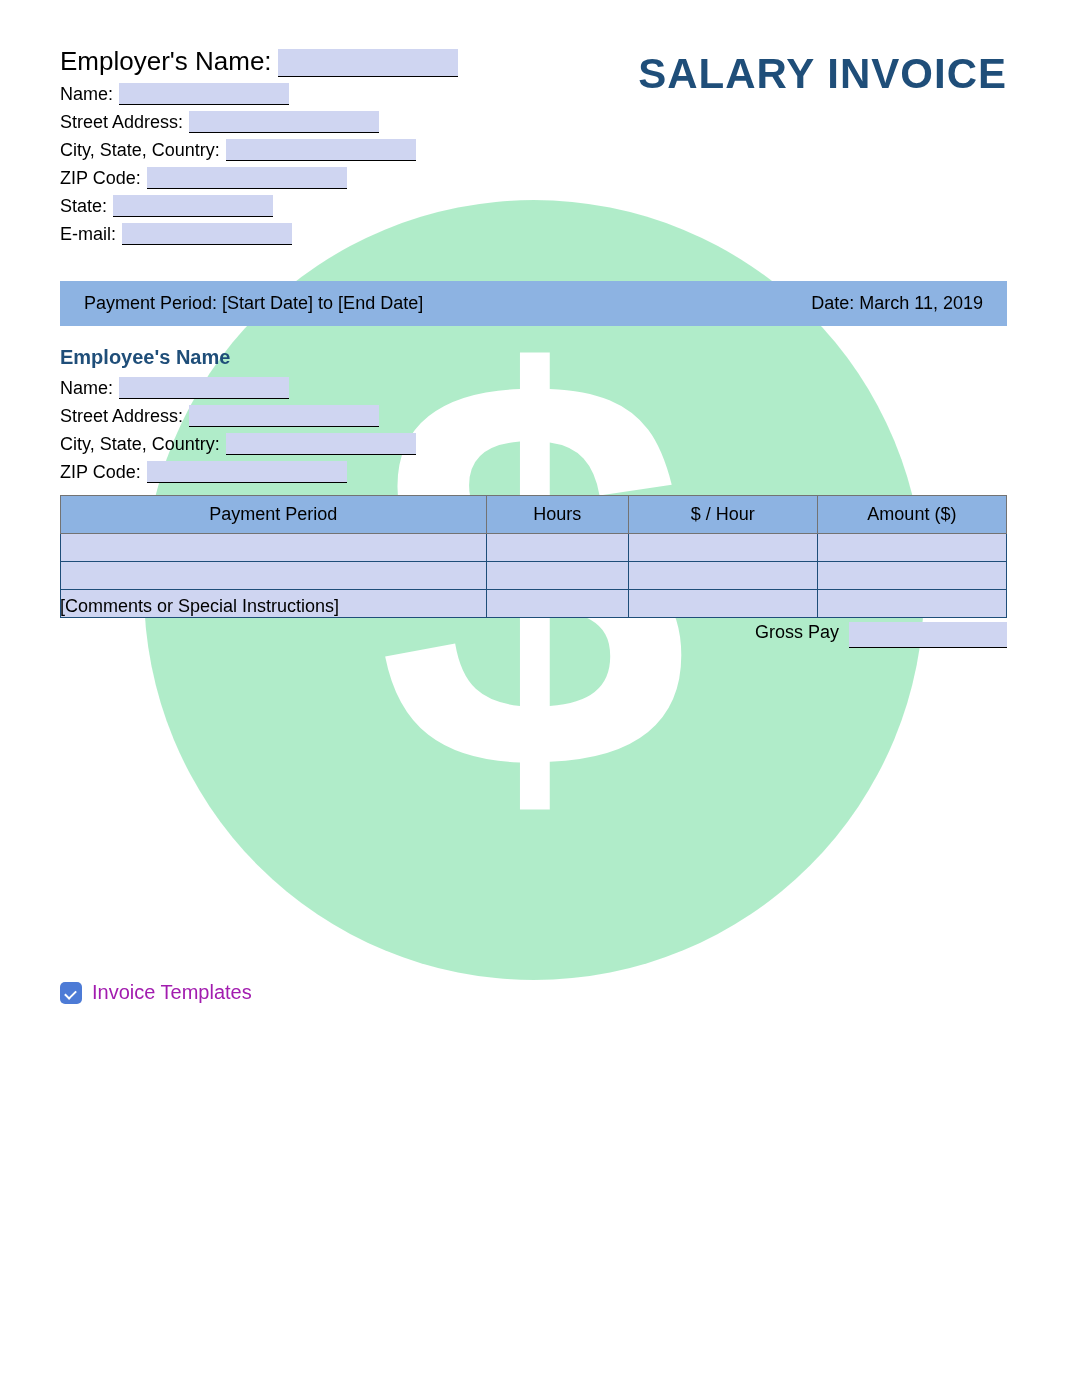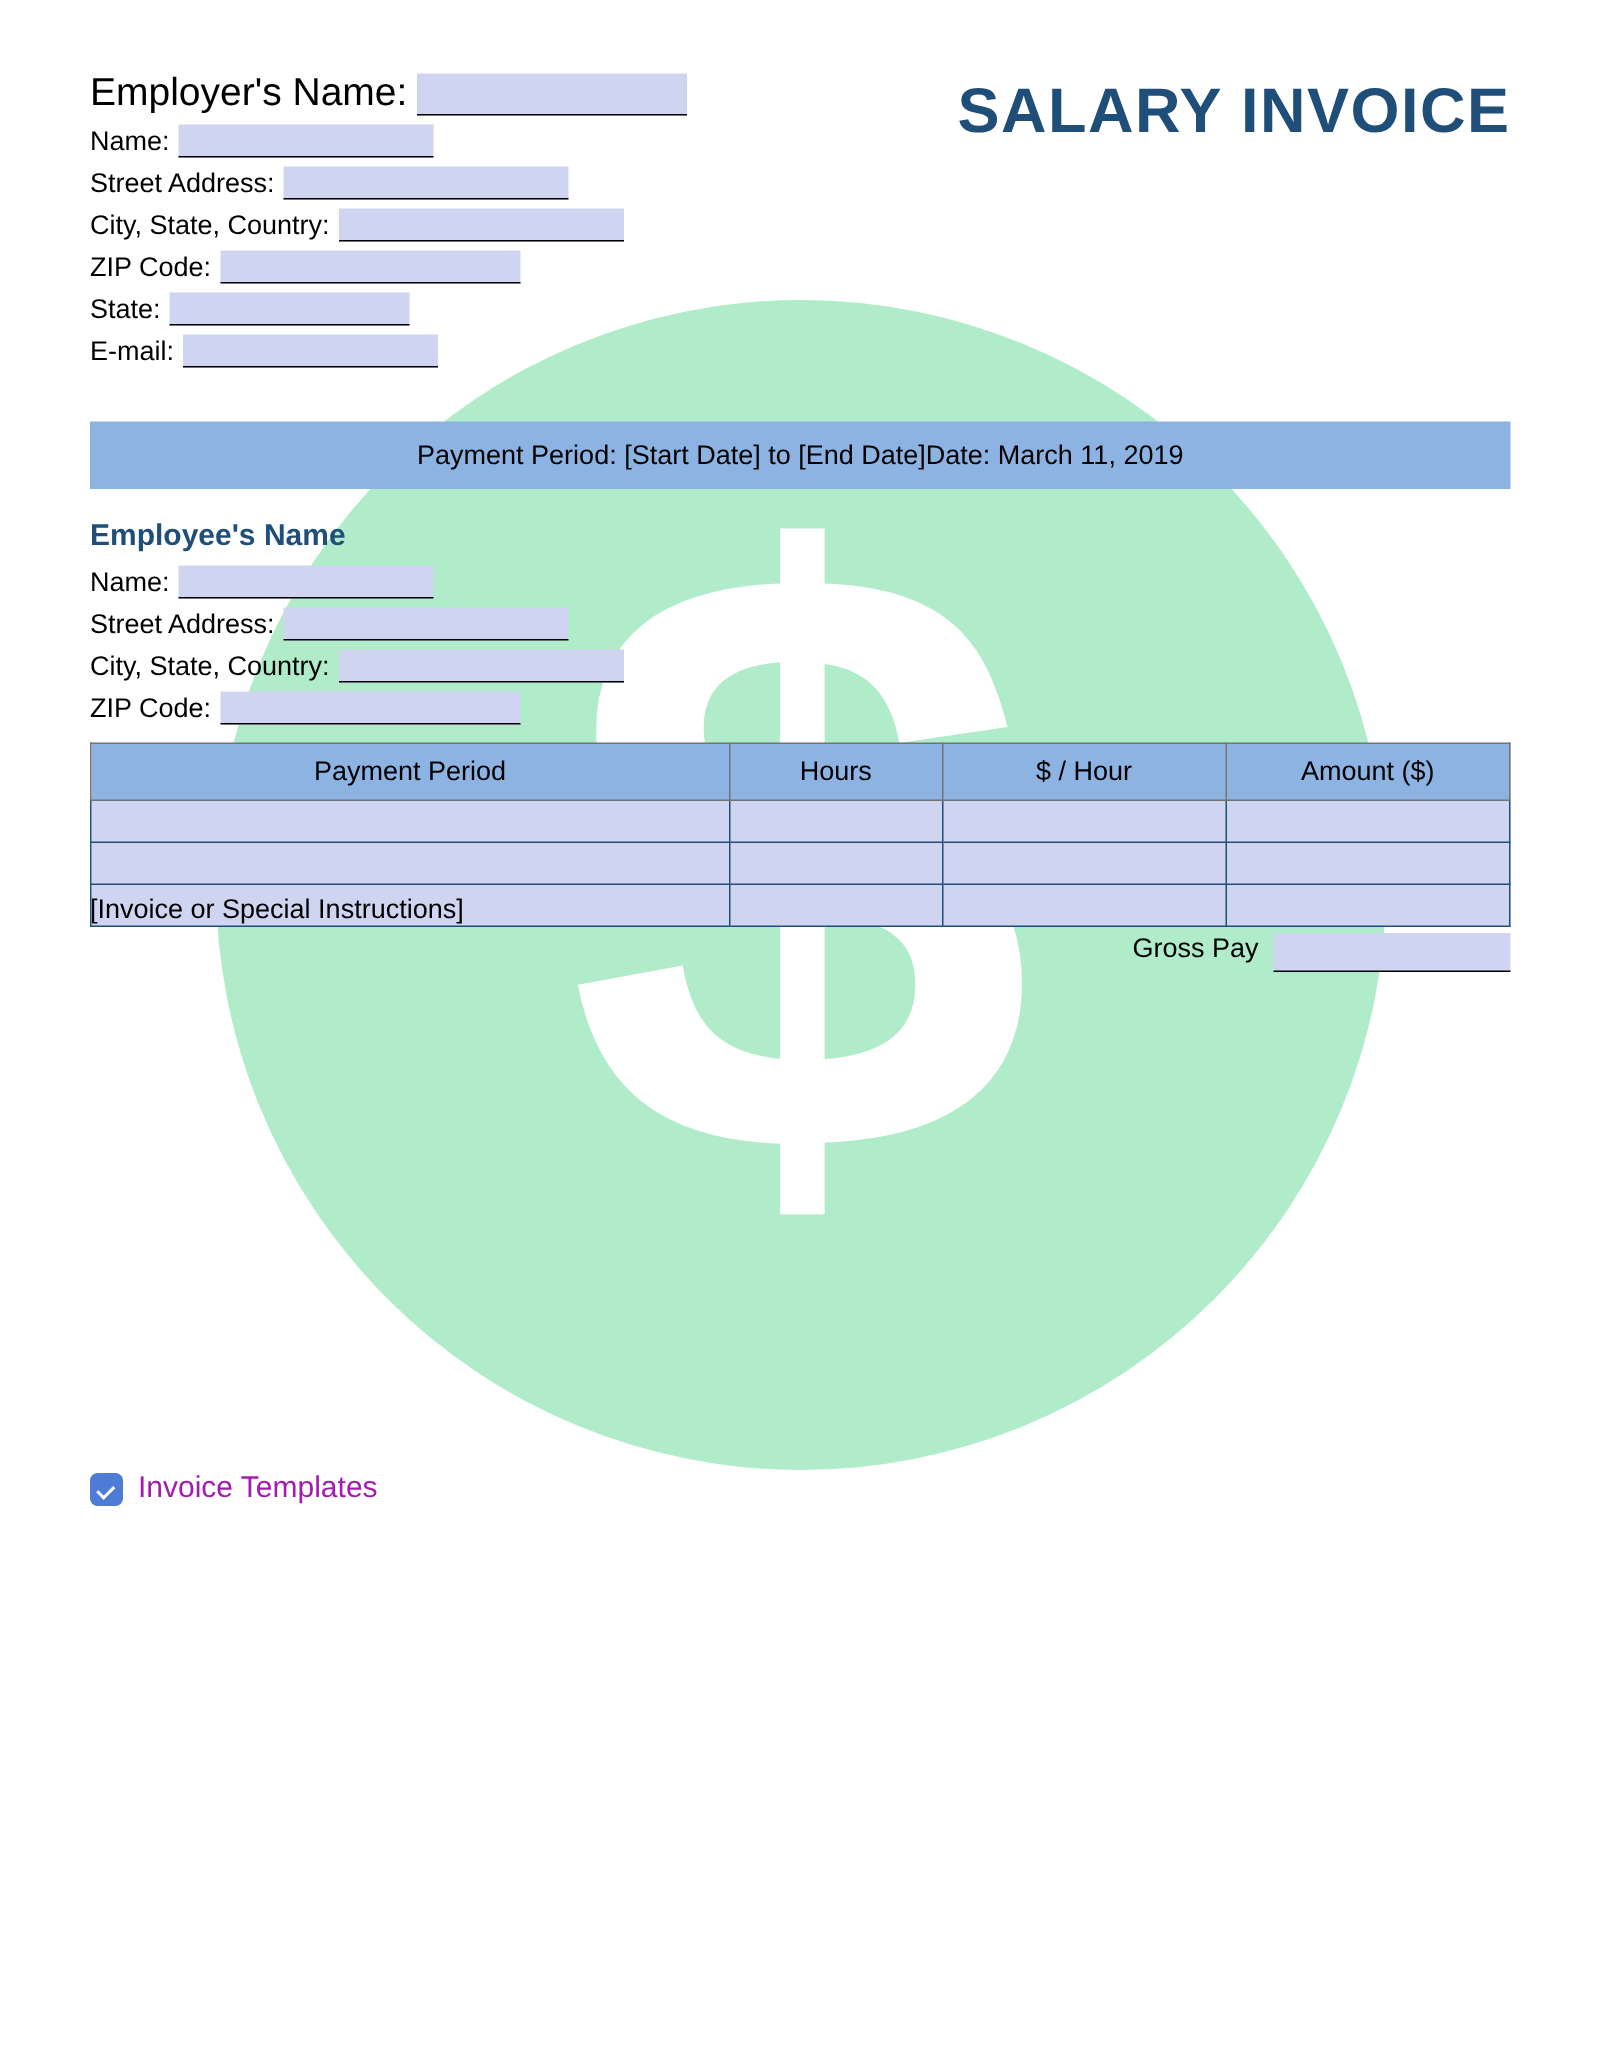--- a/index.html
+++ b/index.html
@@ -76,23 +76,23 @@
     height: 22px;
   }
   .blank-wide { width: 180px; }
   .blank-190 { width: 190px; }
   .blank-200 { width: 200px; }
   .blank-160 { width: 160px; }
   .blank-170 { width: 170px; }
   .payment-bar {
     background: #8DB3E2;
     margin-top: 30px;
-    padding: 12px 13px;
-    display: flex;
-    justify-content: center;
+    padding: 12px 24px;
+    display: flex;
+    justify-content: space-between;
     font-size: 18px;
   }
   .section-head {
     color: #1F4E79;
     font-weight: 700;
     margin-top: 20px;
     margin-bottom: 8px;
     font-size: 20px;
   }
   table.pay {
@@ -271,20 +271,20 @@
       </tbody>
     </table>
 
     <div class="totals">
       <div class="totals-row">
         <span class="totals-label">Gross Pay</span>
         <span class="totals-val"></span>
       </div>
     </div>
 
-    <div class="comments">[Invoice or Special Instructions]</div>
+    <div class="comments">[Comments or Special Instructions]</div>
   </div>
 
   <div class="footer">
     <span class="footer-icon"></span>
     <span class="footer-text">Invoice Templates</span>
   </div>
 </div>
 
 </body></html>

